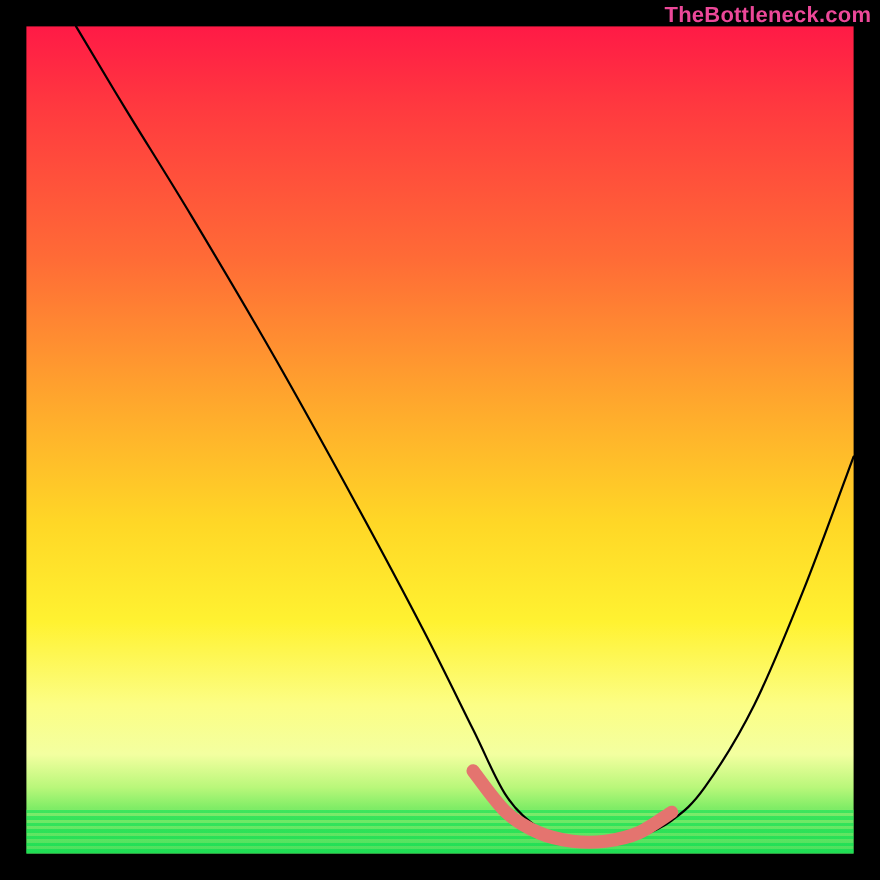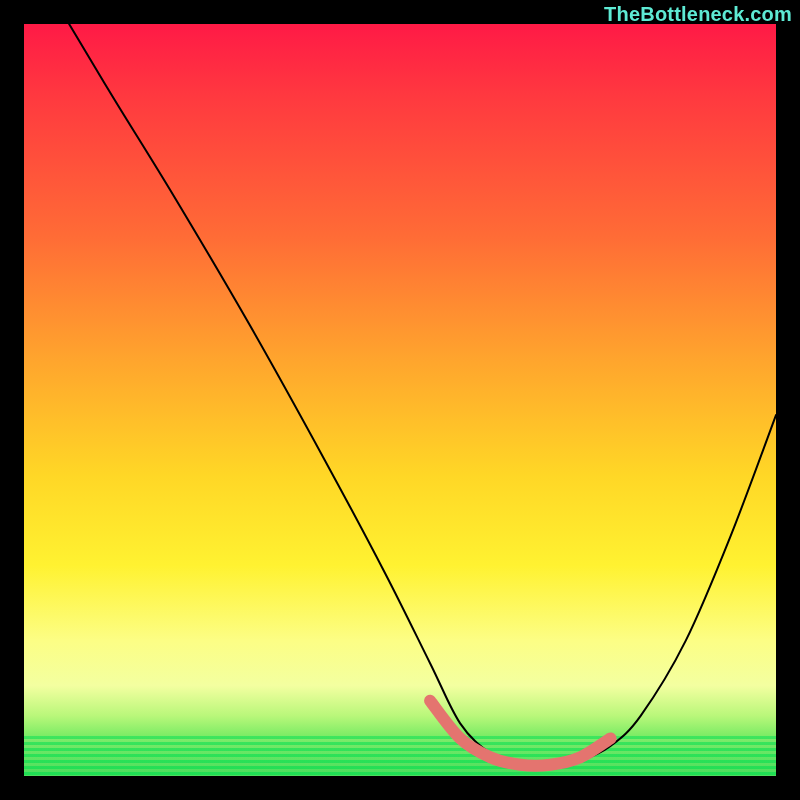--- a/index.html
+++ b/index.html
@@ -49,21 +49,21 @@
         #1fd64a 100%
       );
   }
   .watermark {
     position: absolute;
     top: 3px;
     right: 8px;
     font-family: Arial, Helvetica, sans-serif;
     font-size: 20px;
     font-weight: 600;
-    color: #5eead4;
+    color: #ec4899;
     letter-spacing: 0.2px;
     user-select: none;
   }
   svg.curve {
     position: absolute;
     left: 24px;
     top: 24px;
     width: 752px;
     height: 752px;
     overflow: visible;

